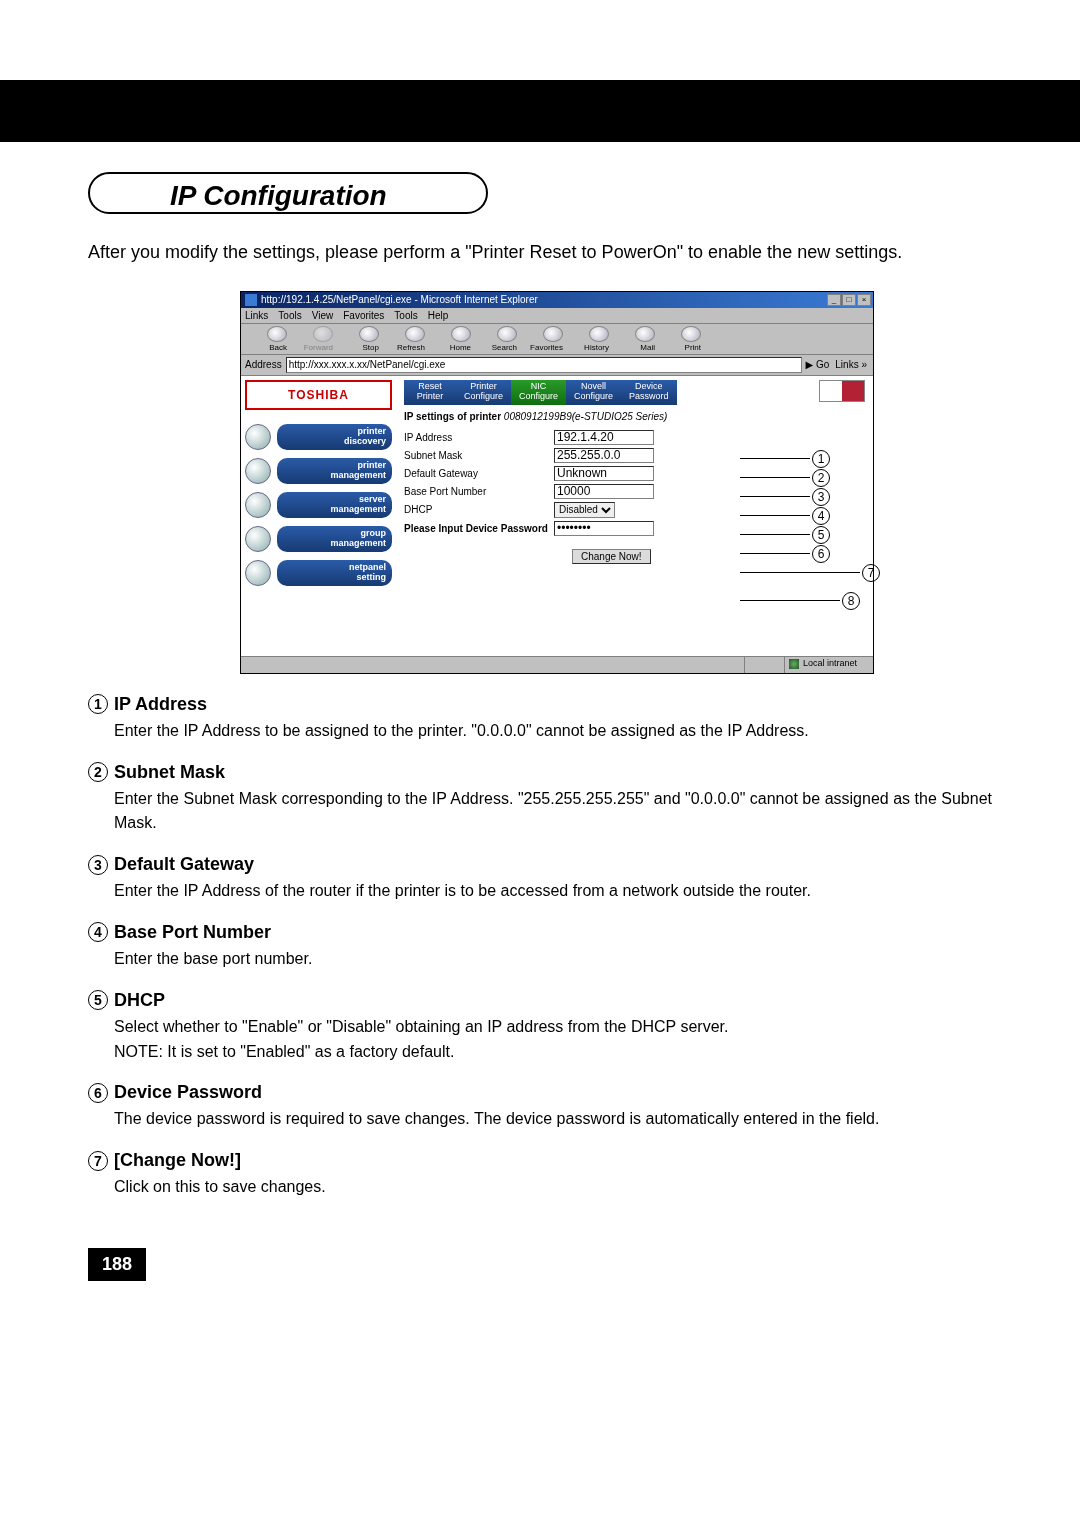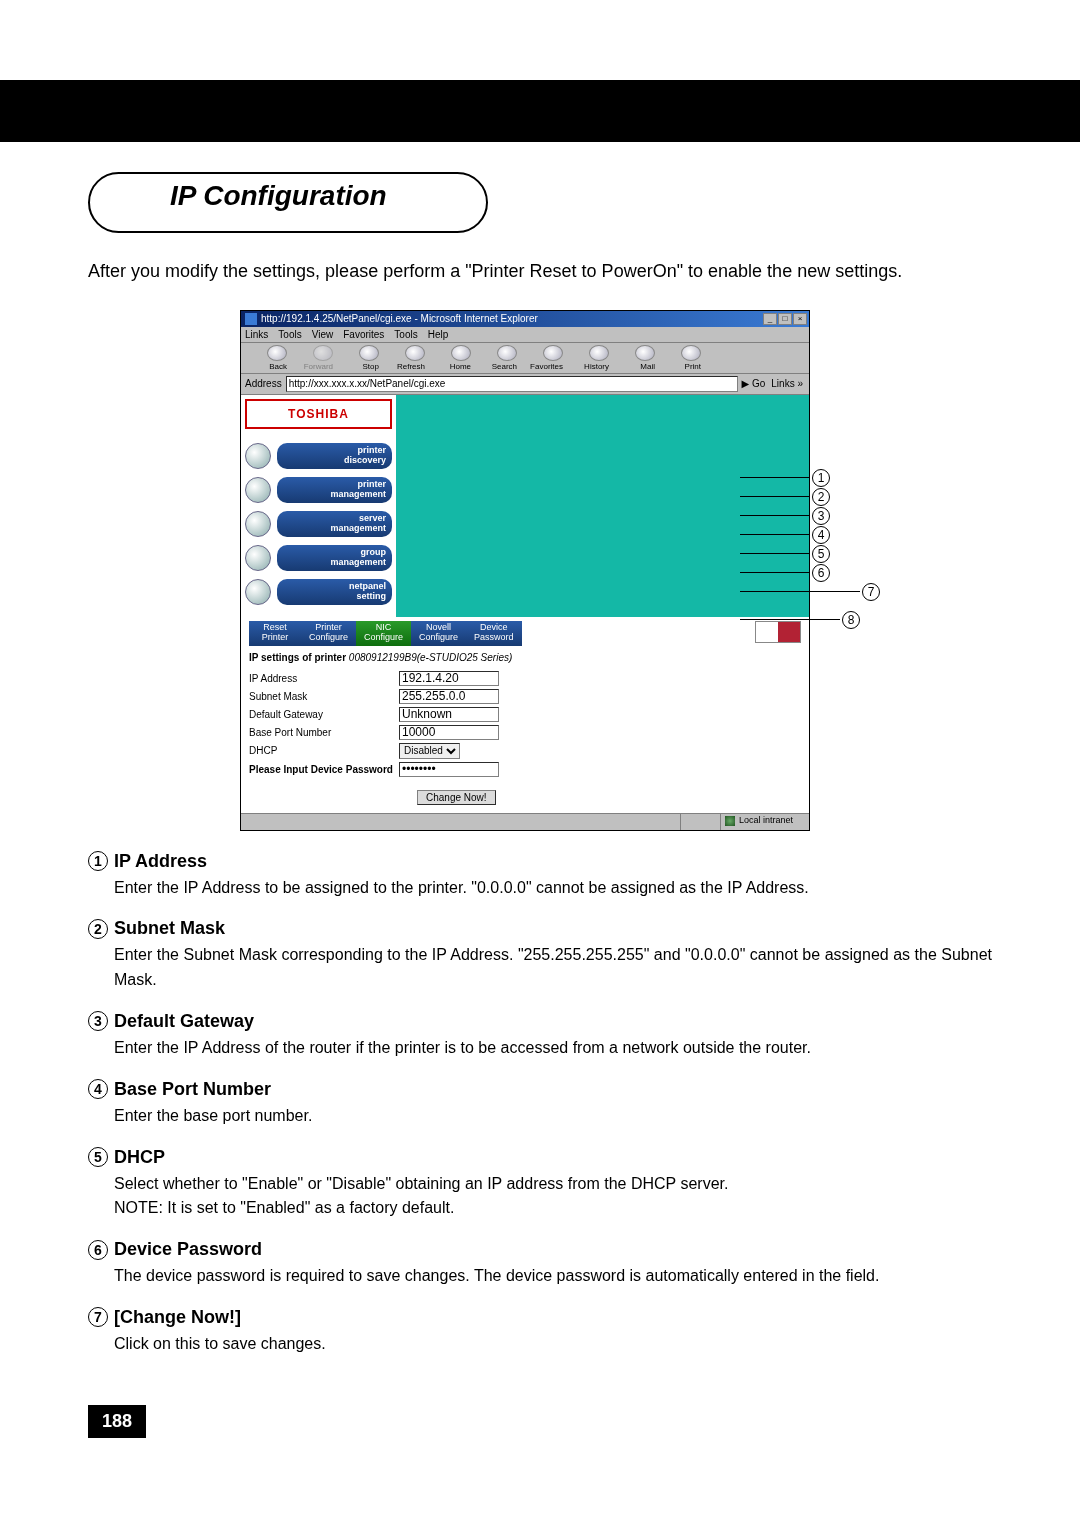--- a/index.html
+++ b/index.html
@@ -15,21 +15,21 @@
     background: #000;
     margin-top: 80px;
   }
   .content {
     padding: 30px 88px 40px 88px;
   }
   .pill {
     border: 2px solid #000;
     border-radius: 40px;
     display: inline-block;
-    padding: 6px 40px 19px 80px;
+    padding: 6px 40px 0 80px;
     font-size: 28px;
     font-weight: bold;
     font-style: italic;
     margin-bottom: 24px;
     min-width: 400px;
   }
   .intro {
     font-size: 18px;
     text-align: justify;
     line-height: 1.6;
@@ -40,21 +40,21 @@
     justify-content: center;
     margin-bottom: 20px;
   }
   .screenshot {
     position: relative;
     width: 600px;
   }
   .ie-window {
     border: 1px solid #000;
     background: #c0c0c0;
-    width: 570px;
+    width: 634px;
     font-size: 10px;
     font-family: "MS Sans Serif", Tahoma, sans-serif;
   }
   .titlebar {
     background: linear-gradient(to right, #0a2463, #3a7bd5);
     color: #fff;
     display: flex;
     align-items: center;
     padding: 2px 2px 2px 4px;
     font-size: 10px;
@@ -97,23 +97,22 @@
     display:flex; align-items:center; padding:2px 4px; gap:4px;
     background:#c0c0c0; border-bottom:1px solid #808080;
   }
   .addressbar input {
     flex:1; font-size:10px; height:16px; border:1px inset #808080; padding:0 2px;
   }
   .gobtn { font-size:10px; }
   .links { font-size:10px; padding:0 2px;}
   .webpage {
     display:flex;
-    background:#14b8a6;
+    background:#701a75;
     min-height:280px;
-    flex-direction:column;
   }
   .leftnav {
     width:155px;
     background:#fff;
     padding:4px;
   }
   .logo {
     background:#fff;
     border:2px solid #c00;
     color:#c00;

